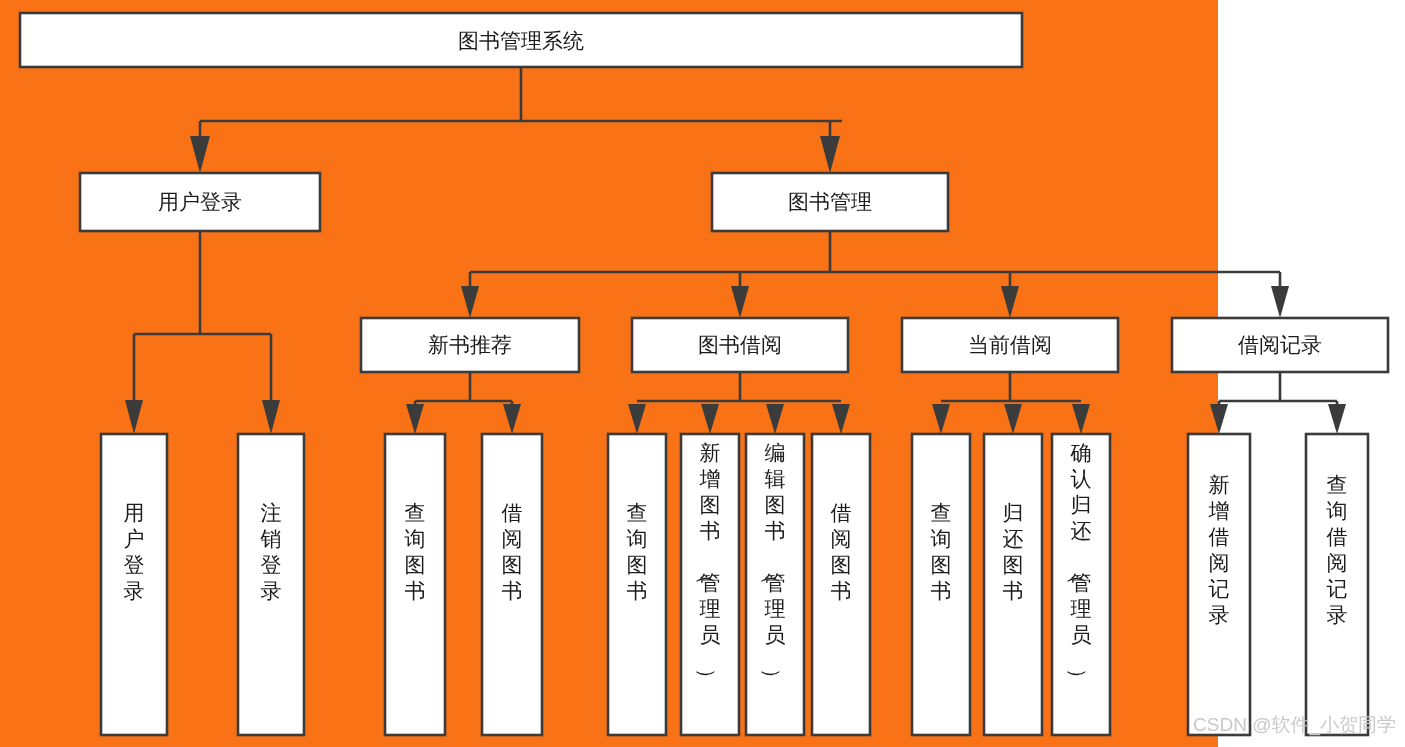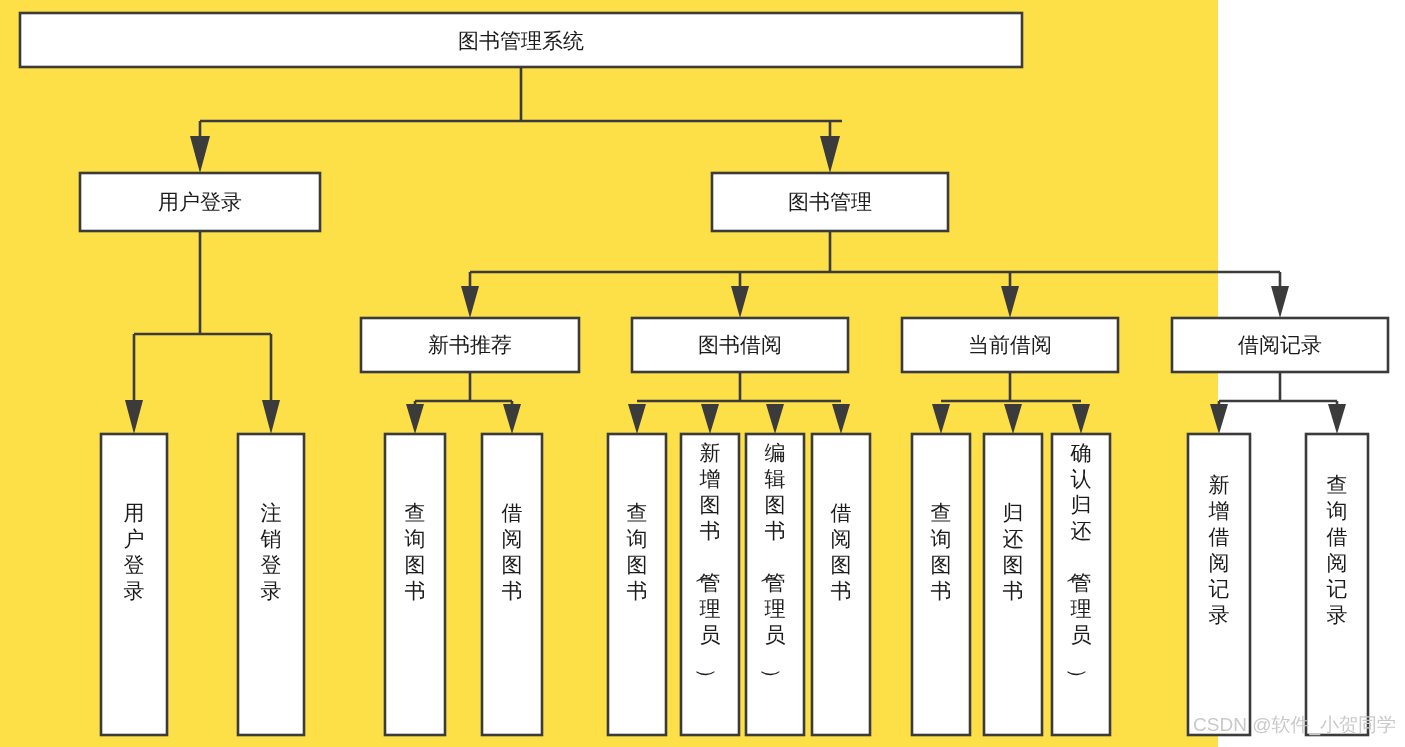--- a/index.html
+++ b/index.html
@@ -10,21 +10,21 @@
   body {
     width: 1405px;
     height: 747px;
     font-family: "Liberation Sans", "DejaVu Sans", sans-serif;
     overflow: hidden;
   }
   #diagram-root {
     position: relative;
     width: 1218px;
     height: 747px;
-    background: #fde047;
+    background: #f97316;
   }
   svg.canvas {
     position: absolute;
     left: 0;
     top: 0;
     width: 1405px;
     height: 747px;
   }
   .node-rect {
     fill: #ffffff;

